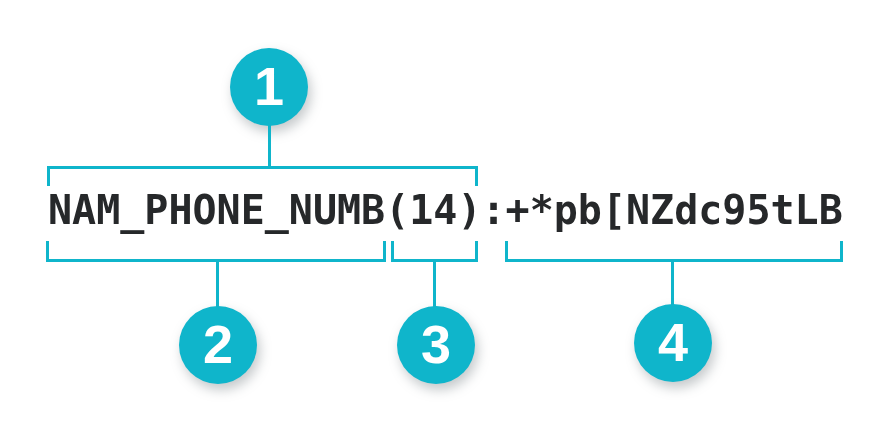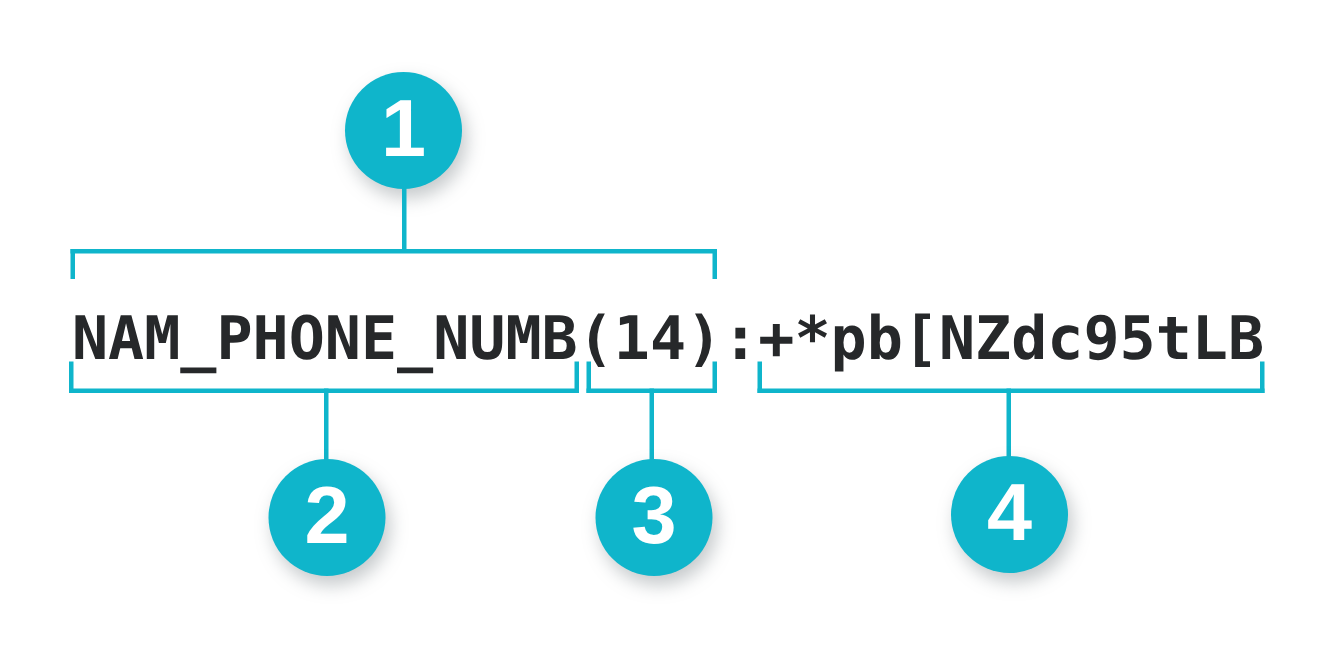--- a/index.html
+++ b/index.html
@@ -62,21 +62,20 @@
   .code{
     position:absolute;
     left:48px; top:186px;
     font-family:"DejaVu Sans Mono", monospace;
     font-weight:bold;
     font-size:40px;
     line-height:48px;
     letter-spacing:0;
     color:var(--text);
     white-space:pre;
-    margin-top:16px;
   }
 </style>
 </head>
 <body>
 
 <div class="canvas">
 
   <div class="callout c1">
     <span class="num">1</span>
   </div>

